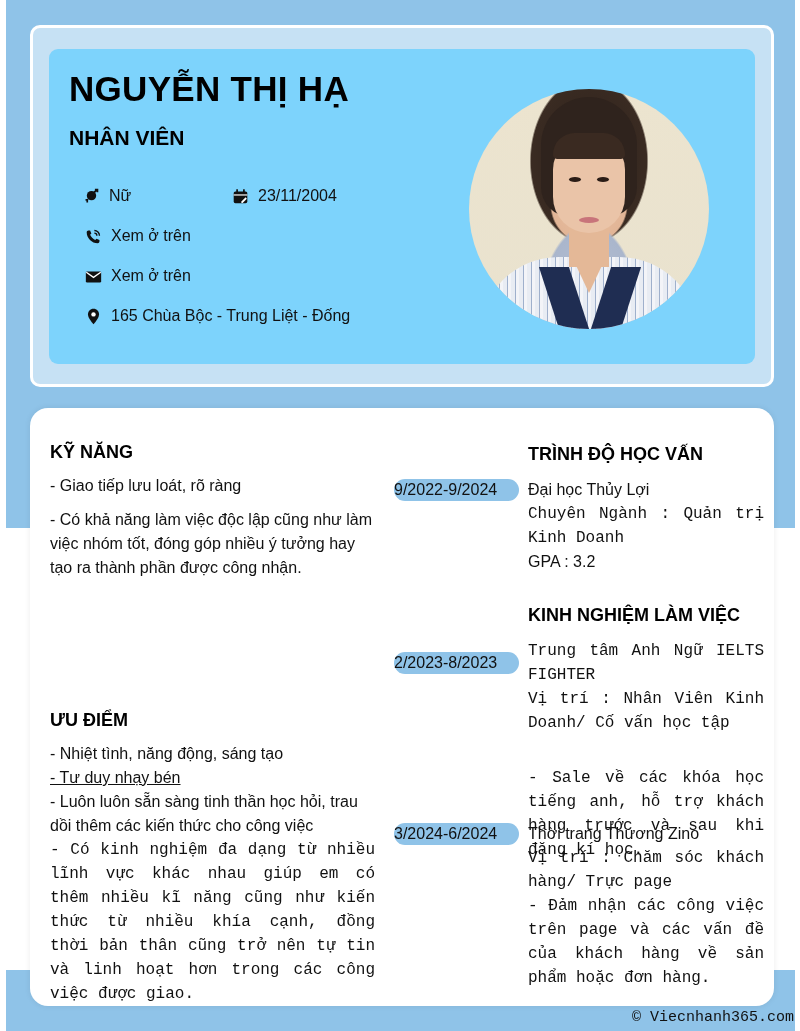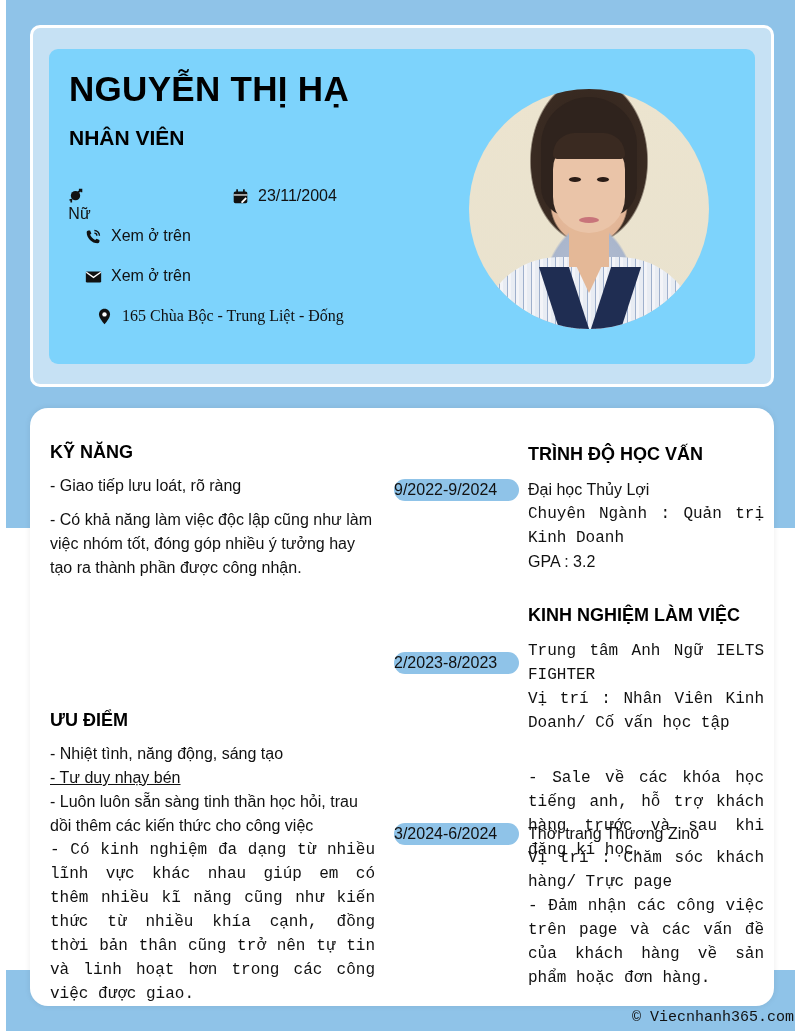--- a/index.html
+++ b/index.html
@@ -70,21 +70,21 @@
 <body>
 
 <div class="bg-top"></div>
 <div class="bg-bottom"></div>
 
 <div class="header-card">
   <div class="header-inner">
     <div class="name">NGUYỄN THỊ HẠ</div>
     <div class="title">NHÂN VIÊN</div>
 
-    <div class="info-row" style="left:17px; top:138px;flex-direction:column;">
+    <div class="info-row" style="left:33px; top:138px;">
       <span class="ico">
         <svg viewBox="0 0 20 20">
             <circle cx="10" cy="9" r="5.5" fill="#111"></circle>
             <path d="M6 13 L4 15 M5 14 L3 14 M5 14 L5 17 M13 5 L17 2 M14 2 L17 2 L17 5" stroke="#111" stroke-width="2" fill="none"></path>
           </svg>
       </span>
       <span>Nữ</span>
     </div>
 
     <div class="info-row" style="left:182px; top:138px;">
@@ -113,21 +113,21 @@
     <div class="info-row" style="left:35px; top:218px;">
       <span class="ico">
         <svg viewBox="0 0 20 20">
             <rect x="1" y="4" width="18" height="13" rx="1.5" fill="#111"></rect>
             <path d="M1.5 5 L10 11 L18.5 5" stroke="#fff" stroke-width="1.6" fill="none"></path>
           </svg>
       </span>
       <span>Xem ở trên</span>
     </div>
 
-    <div class="info-row" style="left:46px; top:258px;font-family:Liberation Serif, serif;">
+    <div class="info-row" style="left:35px; top:258px;">
       <span class="ico">
         <svg viewBox="0 0 20 20">
             <path d="M10 1 C6 1 3.5 4 3.5 7.5 C3.5 12 10 19 10 19 C10 19 16.5 12 16.5 7.5 C16.5 4 14 1 10 1 Z" fill="#111"></path>
             <circle cx="10" cy="7.5" r="2.6" fill="#fff"></circle>
           </svg>
       </span>
       <span>165 Chùa Bộc - Trung Liệt - Đống</span>
     </div>
 
     <div class="photo">

